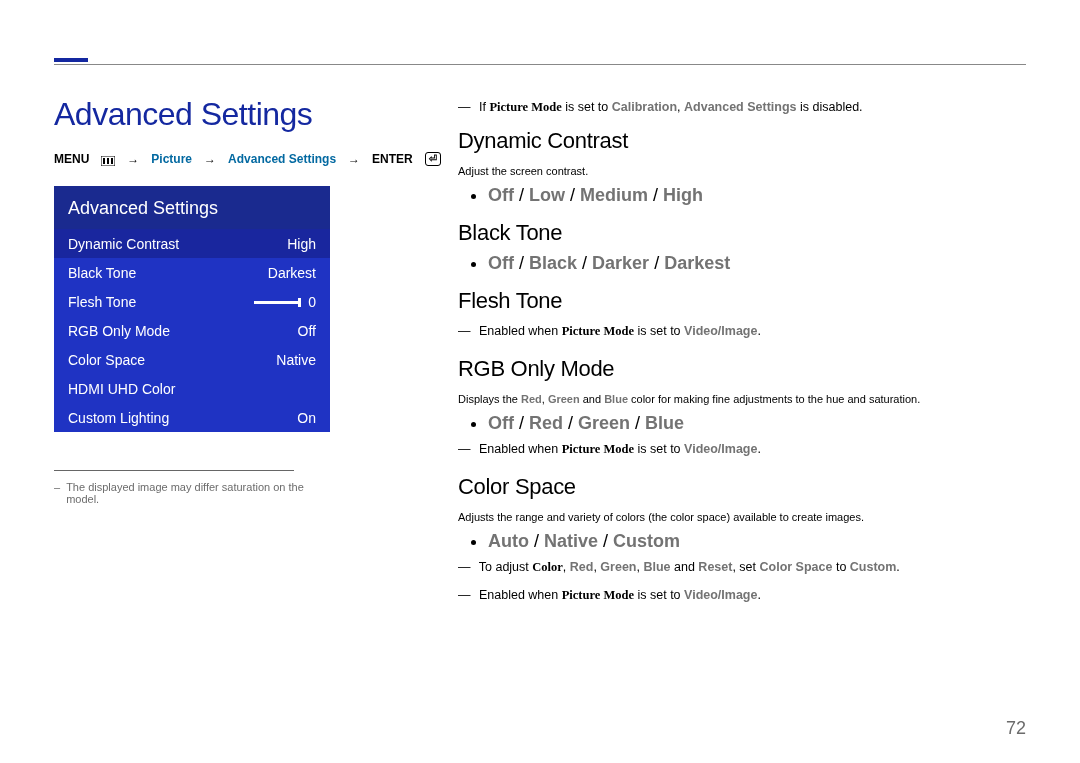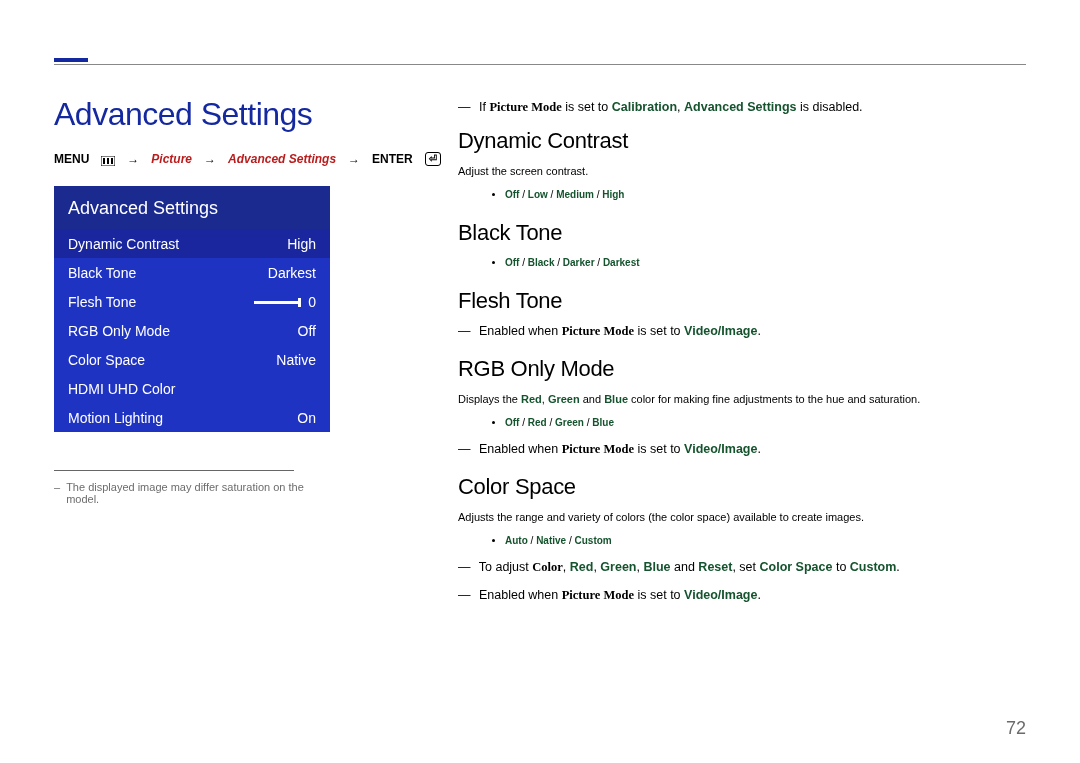--- a/index.html
+++ b/index.html
@@ -47,21 +47,21 @@
     font-weight: bold;
     display: flex;
     align-items: flex-end;
     gap: 12px;
   }
   .breadcrumb .menu-icon {
     display: inline-flex;
     align-items: center;
   }
   .breadcrumb .arrow { color: #000; font-weight: bold; }
-  .breadcrumb .crumb-hl { color: #b91c1c; font-style: italic; }
+  .breadcrumb .crumb-hl { color: #0369a1; }
   .breadcrumb .enter-icon {
     border: 1px solid #000;
     border-radius: 3px;
     padding: 0 3px;
     font-size: 10px;
     display: inline-flex;
     align-items: center;
     line-height: 12px;
   }
   .menu-panel {
@@ -148,25 +148,24 @@
     font-size: 11px;
     line-height: 18px;
     margin-bottom: 6px;
   }
   .content ul.opts {
     list-style: disc;
     margin-left: 30px;
     margin-bottom: 8px;
   }
   .content ul.opts li {
-    font-size: 10px;
+    font-size: 18px;
     line-height: 18px;
-    margin-left: 17px;
-  }
-  .hl { color: #14532d; font-weight: bold; }
+  }
+  .hl { color: #737373; font-weight: bold; }
   .bold { font-weight: bold; font-family: Liberation Serif, serif; }
   .pagenum {
     position: absolute;
     bottom: 24px;
     right: 54px;
     font-size: 18px;
     color: #6b6b6b;
     font-weight: 300;
   }
 </style>
@@ -220,21 +219,21 @@
     </div>
     <div class="mp-row">
       <span>Color Space</span>
       <span>Native</span>
     </div>
     <div class="mp-row">
       <span>HDMI UHD Color</span>
       <span></span>
     </div>
     <div class="mp-row">
-      <span>Motion Lighting</span>
+      <span>Custom Lighting</span>
       <span>On</span>
     </div>
   </div>
   <div class="menu-foot-hr"></div>
   <div class="menu-foot">
     <span>–</span>
     <span>The displayed image may differ saturation on the model.</span>
   </div>
 </div>
 

